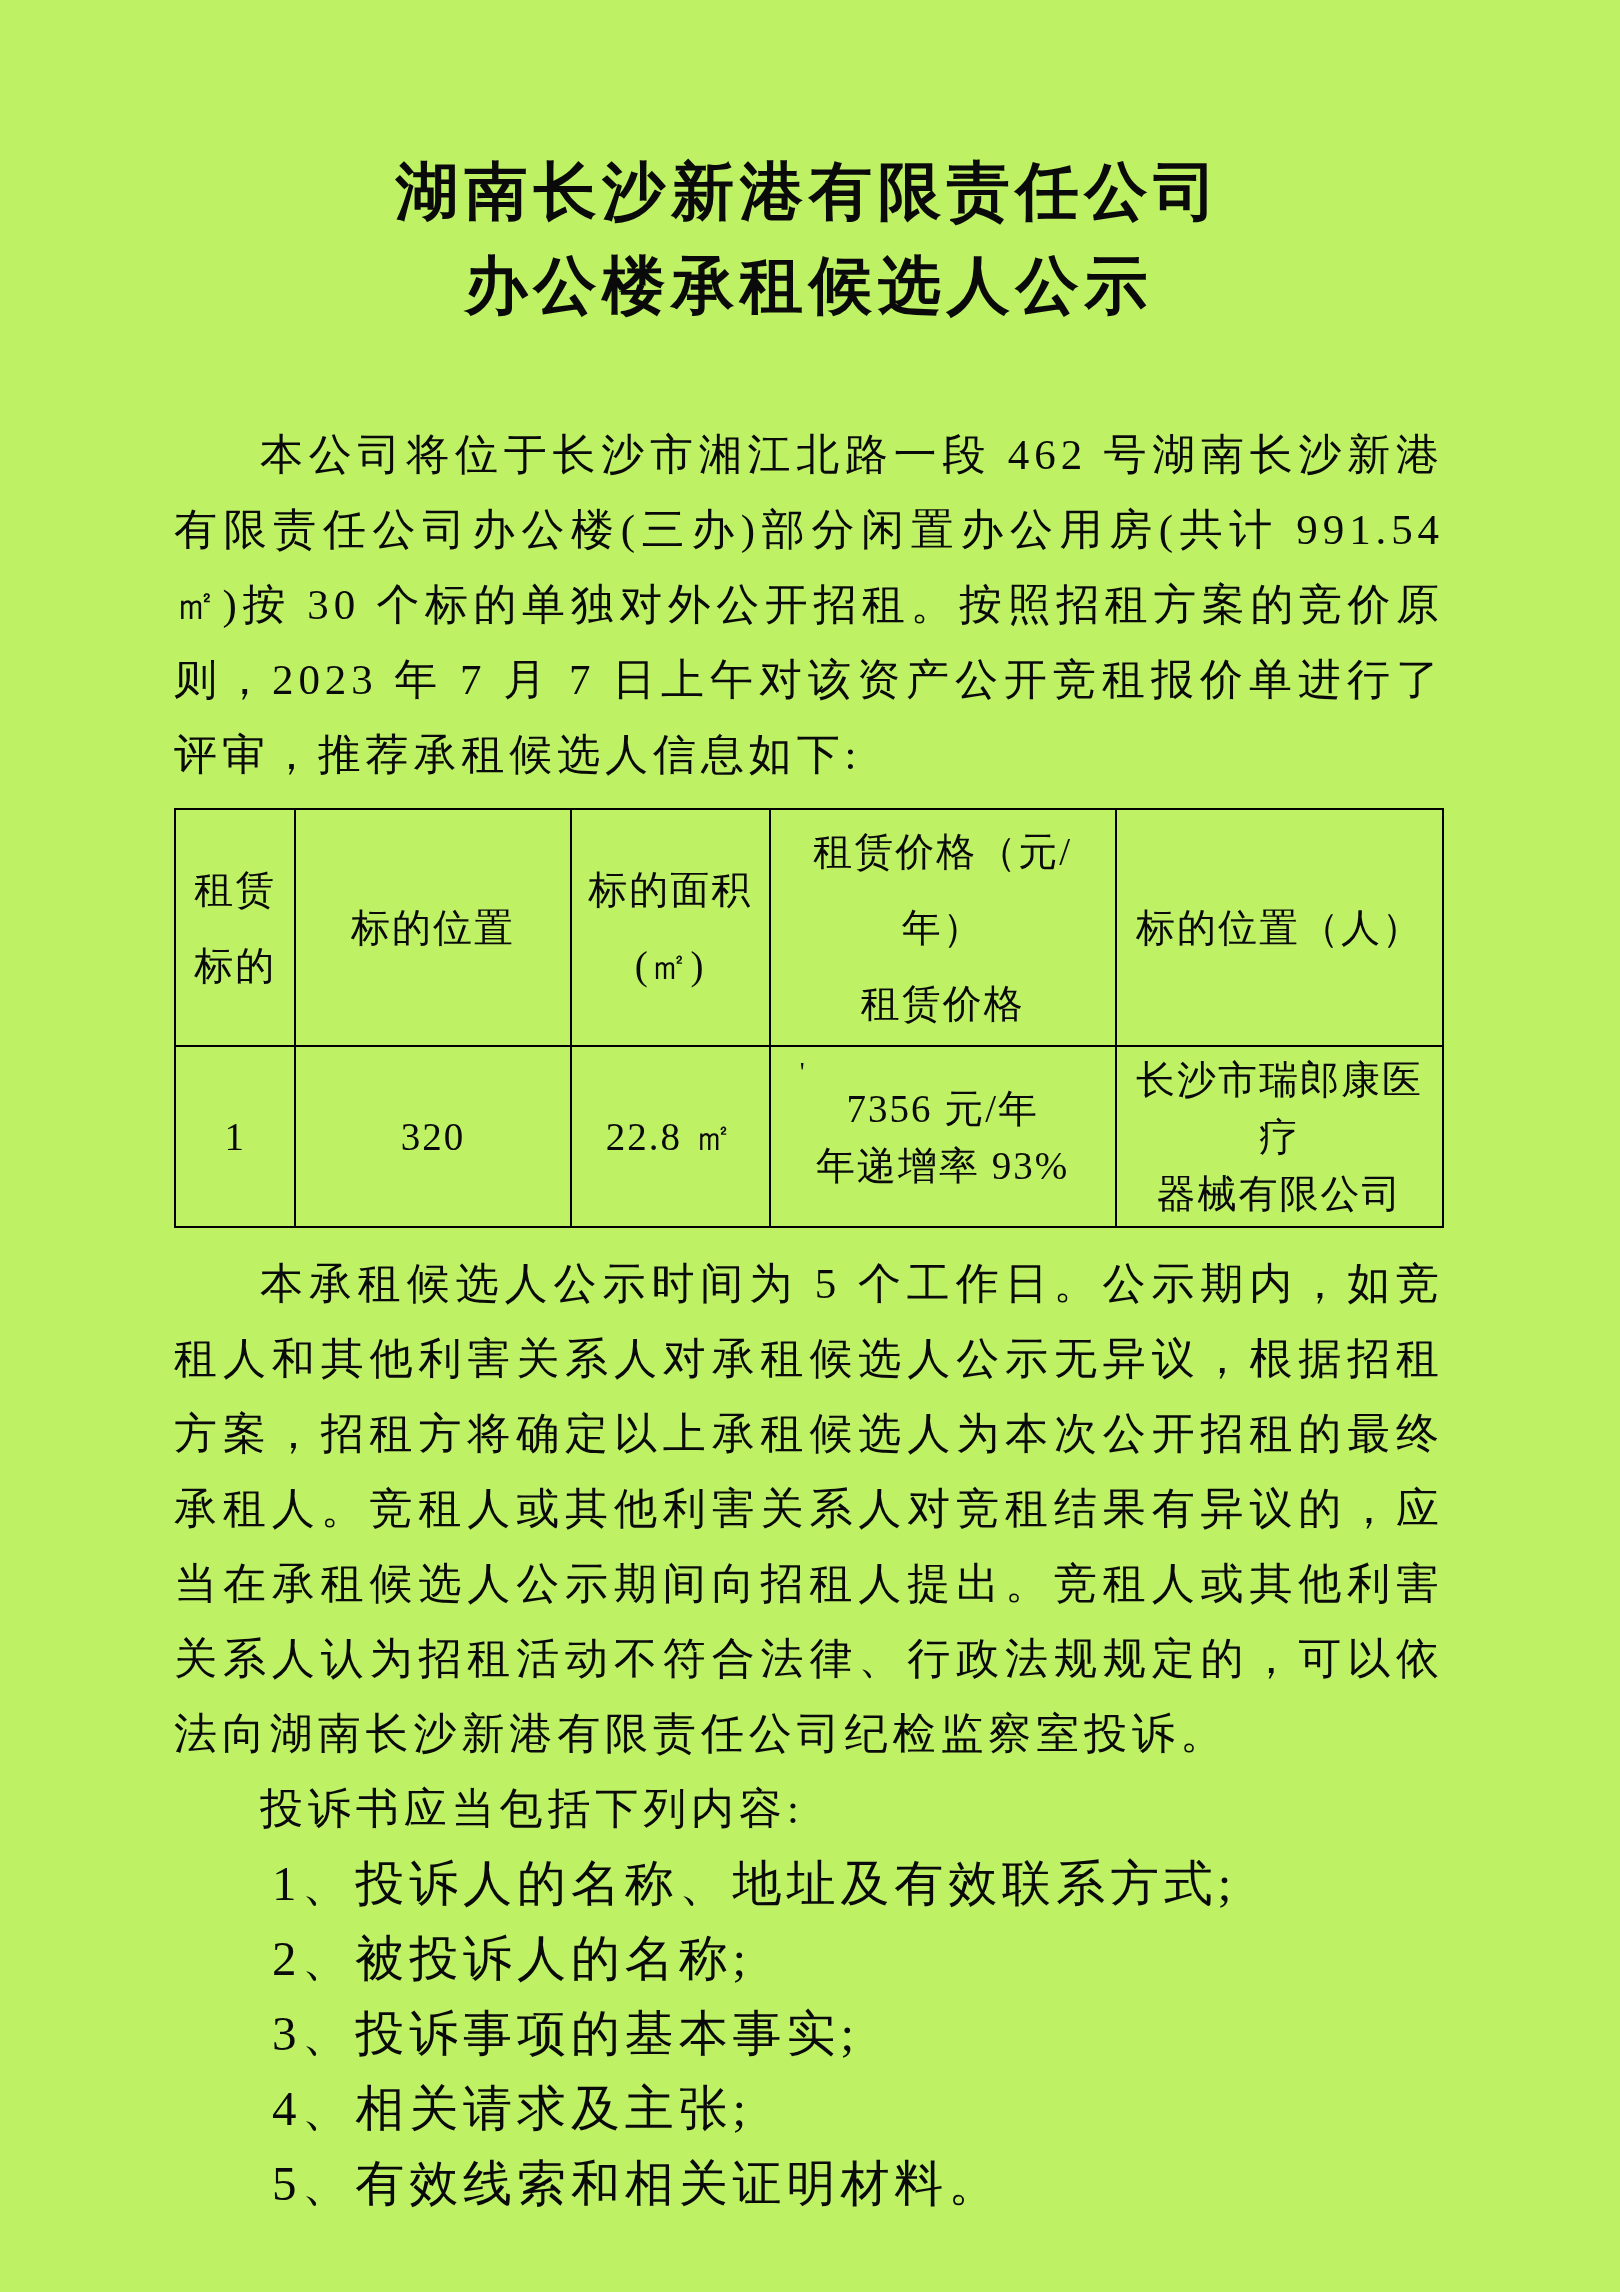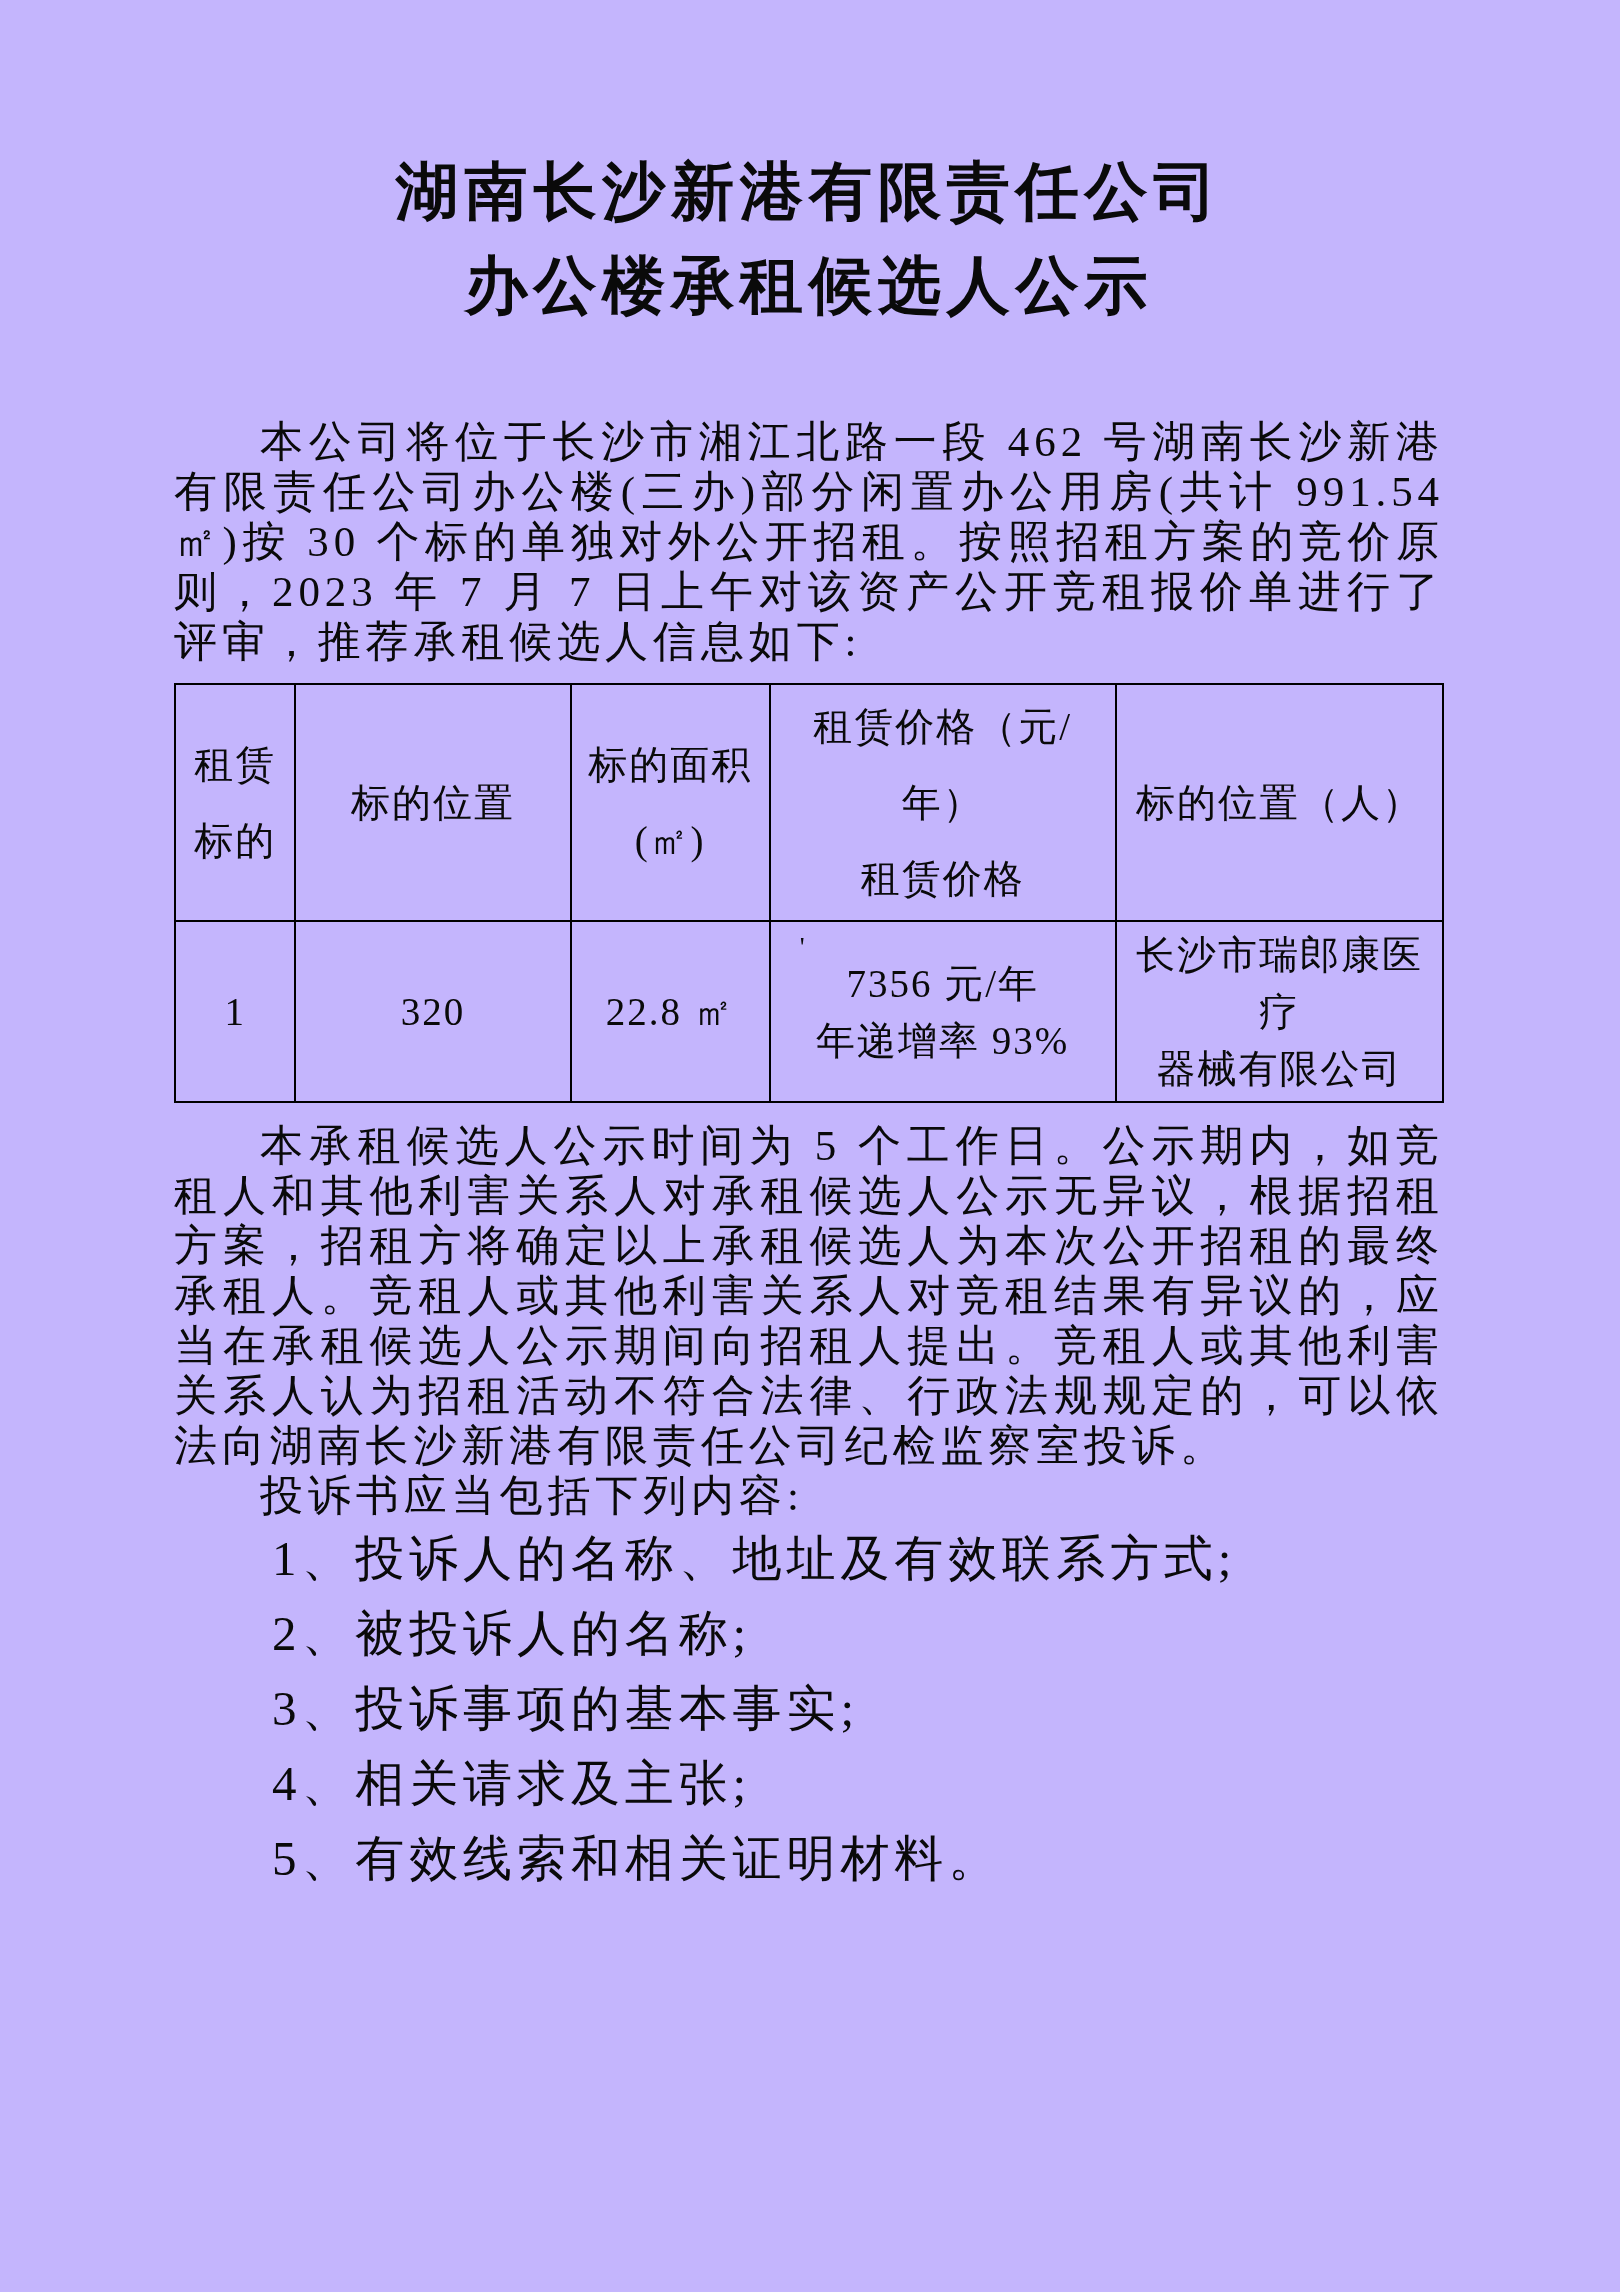--- a/index.html
+++ b/index.html
@@ -5,42 +5,42 @@
   html, body {
     margin: 0;
     padding: 0;
     background: #e8e8e8;
   }
   .page {
     position: relative;
     width: 1620px;
     height: 2293px;
     margin: 0 auto;
-    background: #c4b5fd;
+    background: #bef264;
     color: #0a0a0a;
     font-family: "Liberation Serif", "DejaVu Serif", serif;
     box-sizing: border-box;
     padding: 116px 176px 0 174px;
     overflow: hidden;
   }
   .doc-title {
     margin: 29px 0 0 0;
     text-align: center;
     font-size: 63px;
     font-weight: 900;
     line-height: 94px;
     letter-spacing: 5.9px;
   }
   .doc-title .title-line {
     display: block;
   }
   .body-para {
     margin: 0;
     font-size: 43px;
-    line-height: 50px;
+    line-height: 75px;
     letter-spacing: 4.9px;
     text-align: justify;
     text-indent: 2em;
   }
   .para-intro   { margin-top: 84px; }
   .para-public  { margin-top: 17.6px; }
   .list-block   { margin: 0; }
   .list-item {
     margin: 0;
     font-size: 49px;

